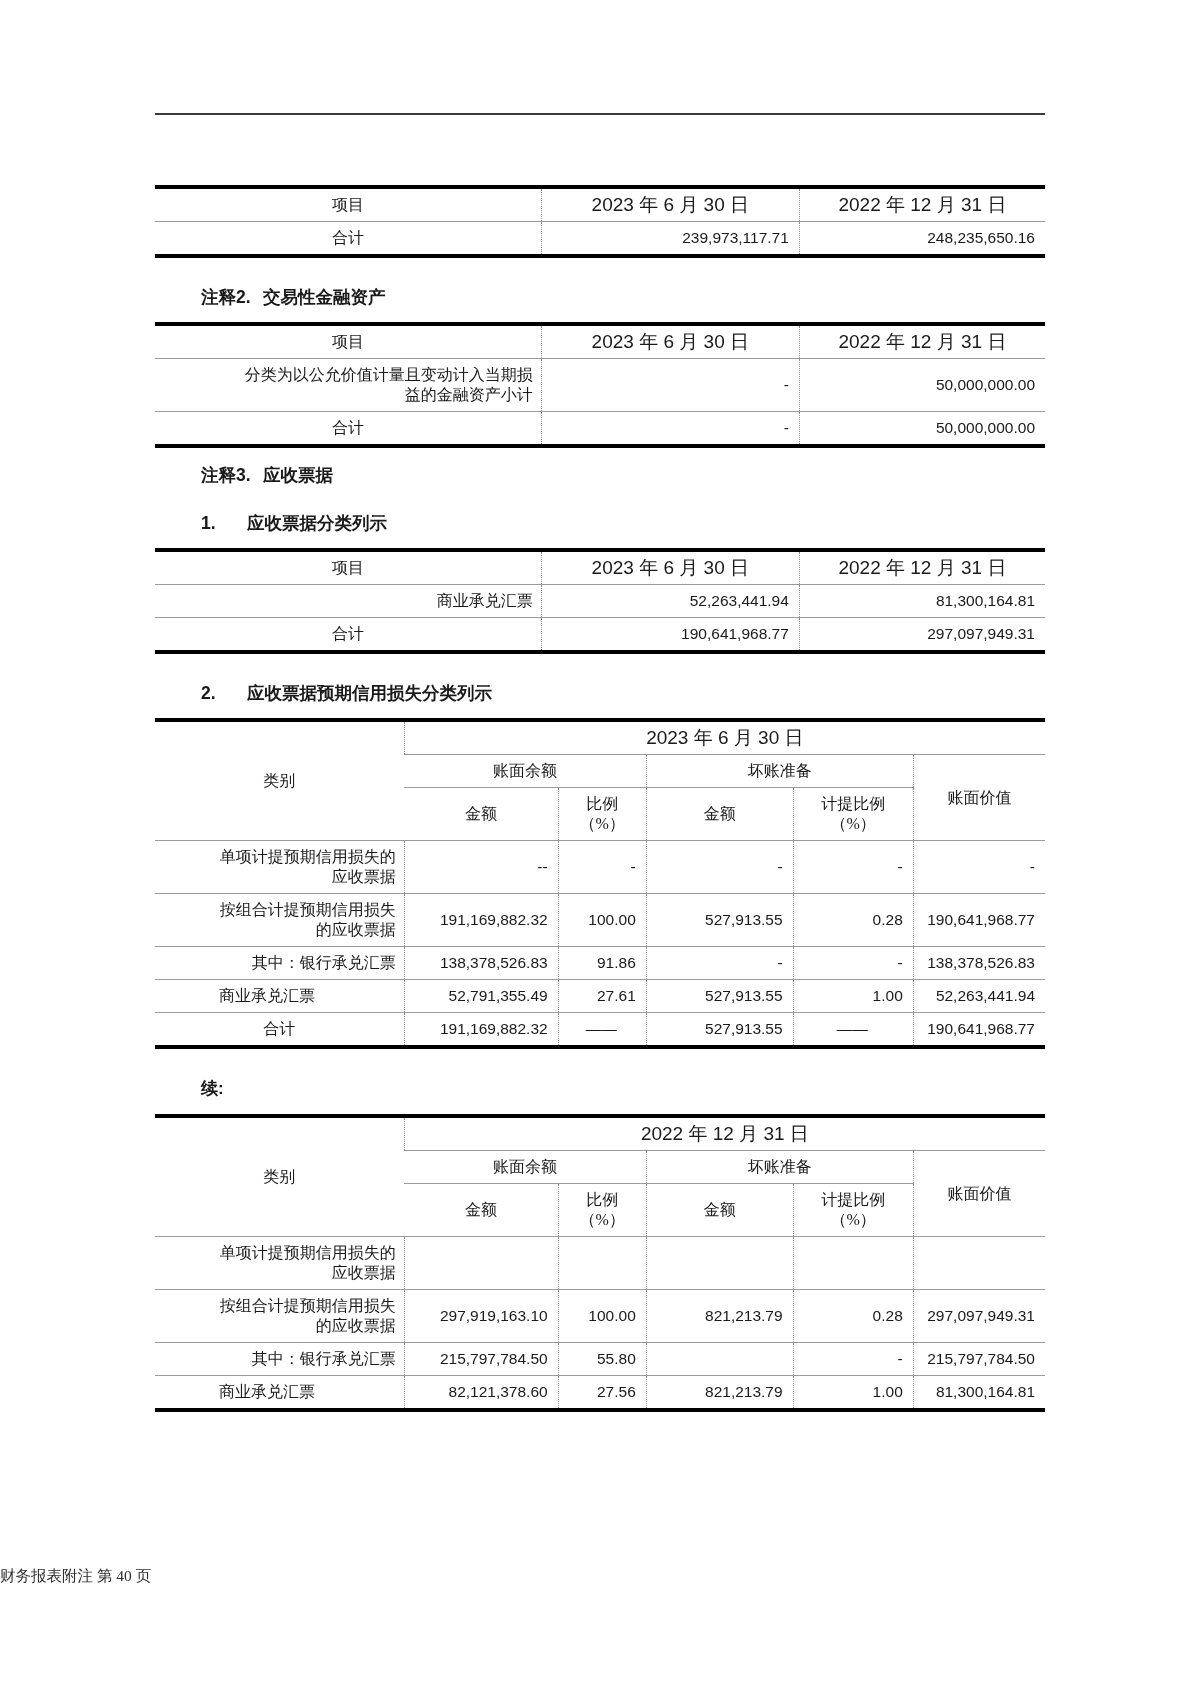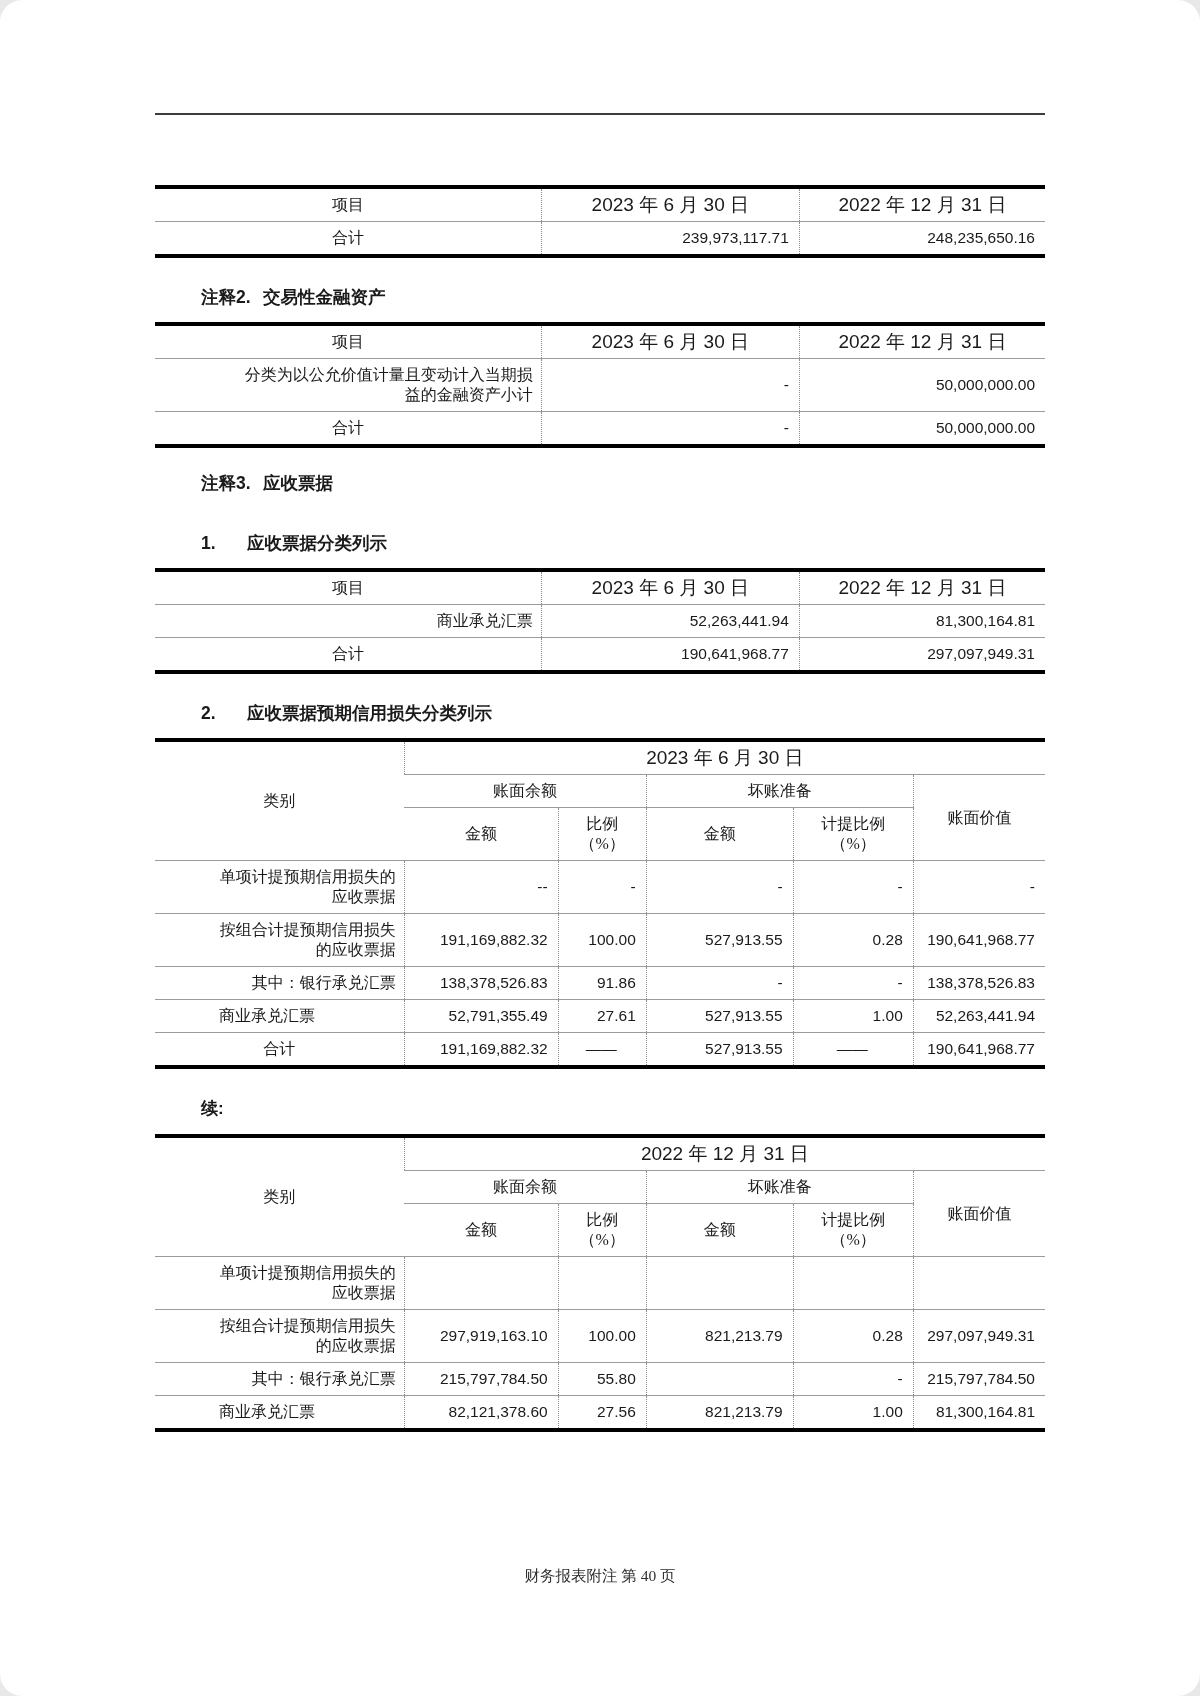--- a/index.html
+++ b/index.html
@@ -6,21 +6,20 @@
   html, body { background: #e8e8e8; }
   .page {
     position: relative;
     width: 1200px;
     height: 1696px;
     margin: 0 auto;
     background: #ffffff;
     font-family: "Liberation Serif", "DejaVu Serif", serif;
     color: #1a1a1a;
     overflow: hidden;
-    border-radius: 22px;
   }
   .top-rule {
     position: absolute;
     left: 155px;
     top: 113px;
     width: 890px;
     border-top: 2px solid #3c3c3c;
   }
   .content {
     position: absolute;
@@ -74,28 +73,27 @@
   .ctr { text-align: center; }
   .pre { white-space: pre-line; }
   .date-head {
     font-family: "Liberation Sans", "DejaVu Sans", sans-serif;
     font-size: 19px;
   }
   
   .mt-t1   { margin-top: 185px; }
   .mt-h    { margin-top: 28px; }
   .mt-tbl  { margin-top: 14px; }
-  .mt-note { margin-top: 24px; }
-  .mt-sub  { margin-top: 38px; }
+  .mt-note { margin-top: 16px; }
+  .mt-sub  { margin-top: 26px; }
   .footer {
     position: absolute;
     left: 0;
     top: 1566px;
     width: 1200px;
-    text-align: center;
     font-size: 15.5px;
     color: #2e2e2e;
   }
 </style>
 </head>
 <body>
 
 <div class="page">
   <div class="top-rule"></div>
 

